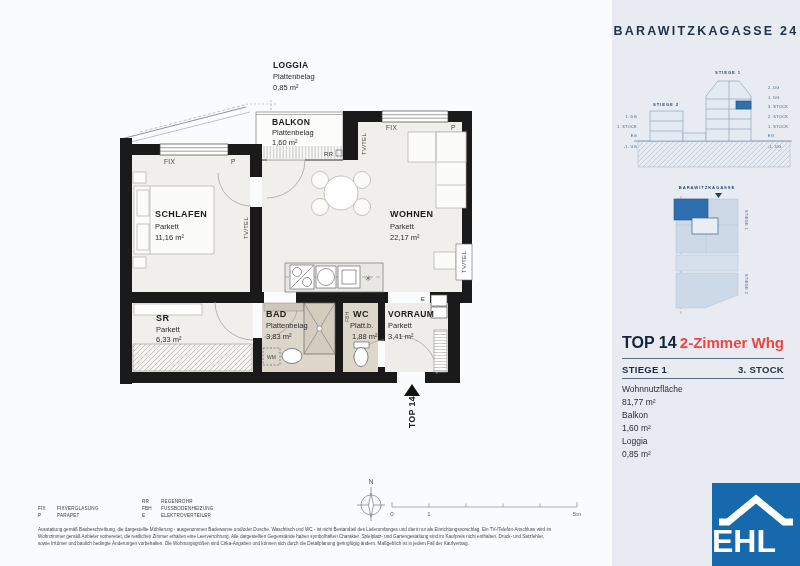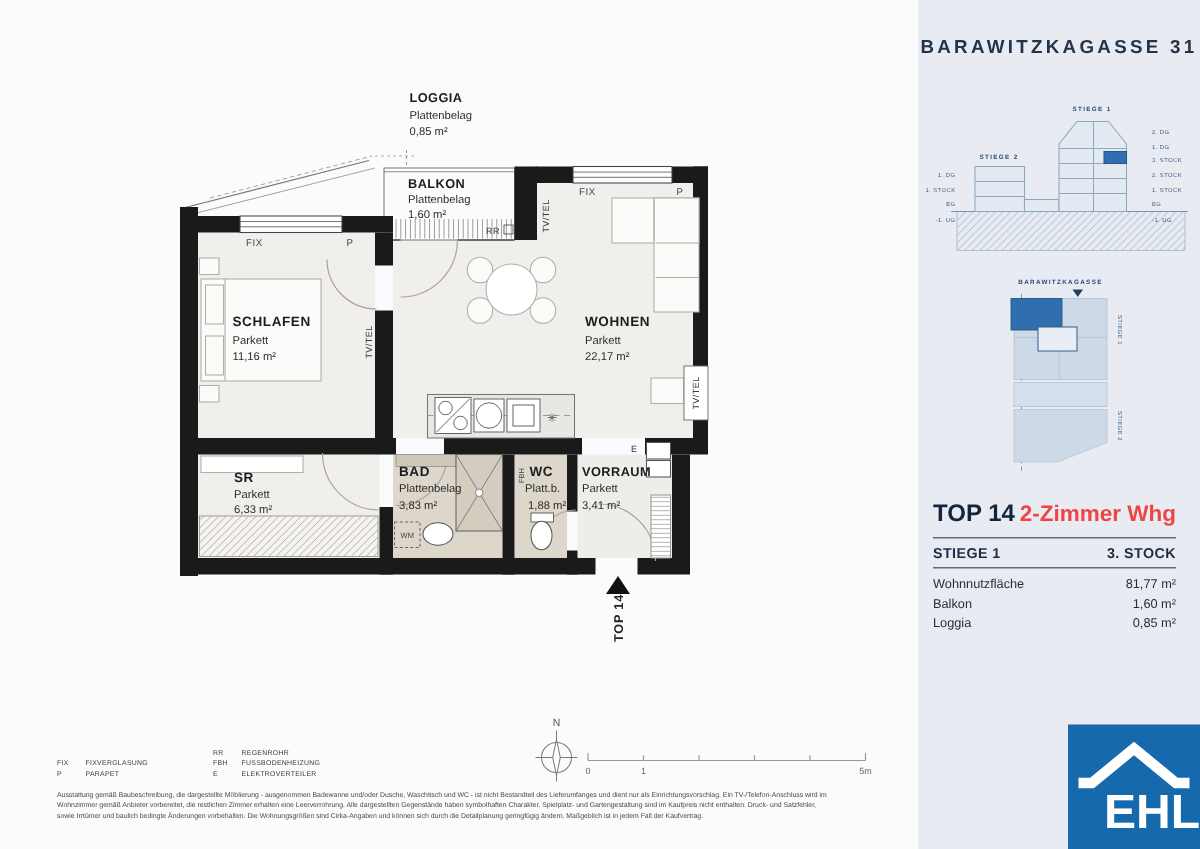--- a/index.html
+++ b/index.html
@@ -23,32 +23,32 @@
   .ev-lab{font-size:3.9px;fill:#3c5a82;letter-spacing:.3px;}
   .ev-big{font-size:4.2px;font-weight:bold;fill:#2c4a74;letter-spacing:.9px;}
   .unit-row{position:absolute;left:10px;width:162px;display:flex;justify-content:space-between;align-items:baseline;}
   .u-top{top:334px;}
   .u-top .a{font-size:16px;font-weight:bold;color:#14243a;}
   .u-top .b{font-size:15px;font-weight:bold;color:#ef4444;}
   .rule{position:absolute;left:10px;width:162px;border-top:1.2px solid #5c6b80;}
   .u-st{top:364px;}
   .u-st span{font-size:9.5px;font-weight:bold;color:#1c2c42;letter-spacing:.3px;}
   .u-data{position:absolute;left:10px;top:383px;width:162px;}
-  .u-data .r{display:flex;justify-content:space-between;font-size:8.5px;color:#2c2c30;line-height:13px;}
+  .u-data .r{display:flex;justify-content:space-between;font-size:8.5px;color:#2c2c30;line-height:13px;flex-direction:column;}
   .projnote{position:absolute;left:0;top:433px;width:188px;text-align:center;font-size:5px;color:#5a636e;letter-spacing:.4px;}
   .bname{position:absolute;left:6px;top:443px;font-size:15px;font-weight:bold;letter-spacing:2.2px;color:#1d3a60;}
   .bbracket{position:absolute;left:145px;top:444px;width:17px;height:19px;border-top:4.5px solid #8a9cb2;border-right:4.5px solid #8a9cb2;}
   .bsub{position:absolute;left:0;top:463px;width:188px;text-align:center;font-size:5.8px;letter-spacing:2.4px;color:#7c8ca0;}
   .bweb{position:absolute;left:0;top:477px;width:188px;text-align:center;font-size:4.8px;color:#5a636e;}
   .bcoop{position:absolute;left:36px;top:497px;font-size:4.8px;color:#5a636e;}
   .arch{position:absolute;left:24px;top:508px;font-size:13.5px;font-style:italic;color:#63676c;letter-spacing:.3px;}
   .archsub{position:absolute;left:25px;top:527px;font-size:4.4px;font-style:italic;color:#6a6e73;letter-spacing:.6px;}
   .pdate{position:absolute;left:25px;top:539px;font-size:5px;color:#555;}
   .ehl{position:absolute;left:712px;top:483px;width:88px;height:83px;background:#1769ad;z-index:6;}
-  .ehl-txt{position:absolute;left:0;top:40px;width:88px;text-align:right;font-size:32px;font-weight:bold;color:#fff;letter-spacing:0;}
+  .ehl-txt{position:absolute;left:0;top:40px;width:88px;text-align:left;font-size:32px;font-weight:bold;color:#fff;letter-spacing:0;}
   
   .legend{position:absolute;top:0;left:0;}
   .lg-row{position:absolute;font-size:4.6px;color:#3a3a3e;letter-spacing:.2px;white-space:nowrap;}
   .lg-row .ab{display:inline-block;width:19px;}
   .legal{position:absolute;left:38px;top:526px;width:562px;font-size:4.6px;line-height:7px;color:#48484c;}
 </style>
 </head>
 <body>
 
 <div class="page">
@@ -302,21 +302,21 @@
     <div class="lg-row" style="left:142px;top:513px;"><span class="ab">E</span><span>ELEKTROVERTEILER</span></div>
   </div>
 
   <div class="legal">
     <div>Ausstattung gemäß Baubeschreibung, die dargestellte Möblierung - ausgenommen Badewanne und/oder Dusche, Waschtisch und WC - ist nicht Bestandteil des Lieferumfanges und dient nur als Einrichtungsvorschlag. Ein TV-/Telefon-Anschluss wird im</div>
     <div>Wohnzimmer gemäß Anbieter vorbereitet, die restlichen Zimmer erhalten eine Leerverrohrung. Alle dargestellten Gegenstände haben symbolhaften Charakter. Spielplatz- und Gartengestaltung sind im Kaufpreis nicht enthalten. Druck- und Satzfehler,</div>
     <div>sowie Irrtümer und baulich bedingte Änderungen vorbehalten. Die Wohnungsgrößen sind Cirka-Angaben und können sich durch die Detailplanung geringfügig ändern. Maßgeblich ist in jedem Fall der Kaufvertrag.</div>
   </div>
 
   <aside class="sidebar">
-    <div class="addr1">BARAWITZKAGASSE 31</div>
+    <div class="addr1">BARAWITZKAGASSE 24</div>
   </aside>
 
   <svg style="position:absolute;left:612px;top:60px;" width="188" height="120" viewBox="612 60 188 120">
     <defs>
       <pattern id="hGround" width="5" height="5" patternUnits="userSpaceOnUse">
         <path d="M0,5 L5,0" stroke="#b3c2d4" stroke-width="0.7" fill="none"></path>
       </pattern>
     </defs>
     <rect x="638" y="141" width="152" height="26" fill="url(#hGround)" stroke="#9db1c6" stroke-width="0.5"></rect>
     <line x1="634" y1="141" x2="792" y2="141" stroke="#7e93ab" stroke-width="0.8"></line>

